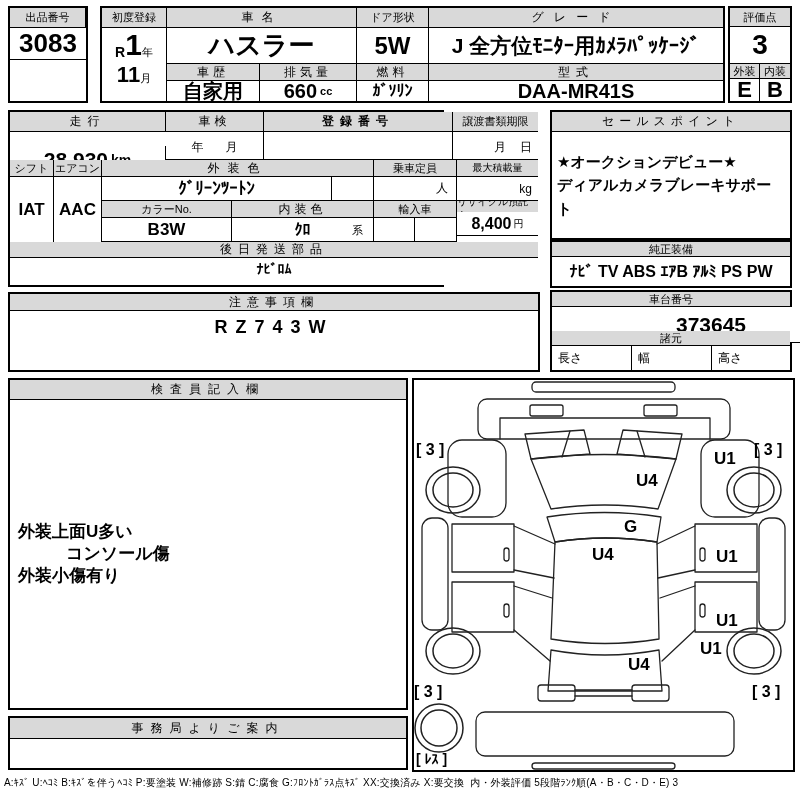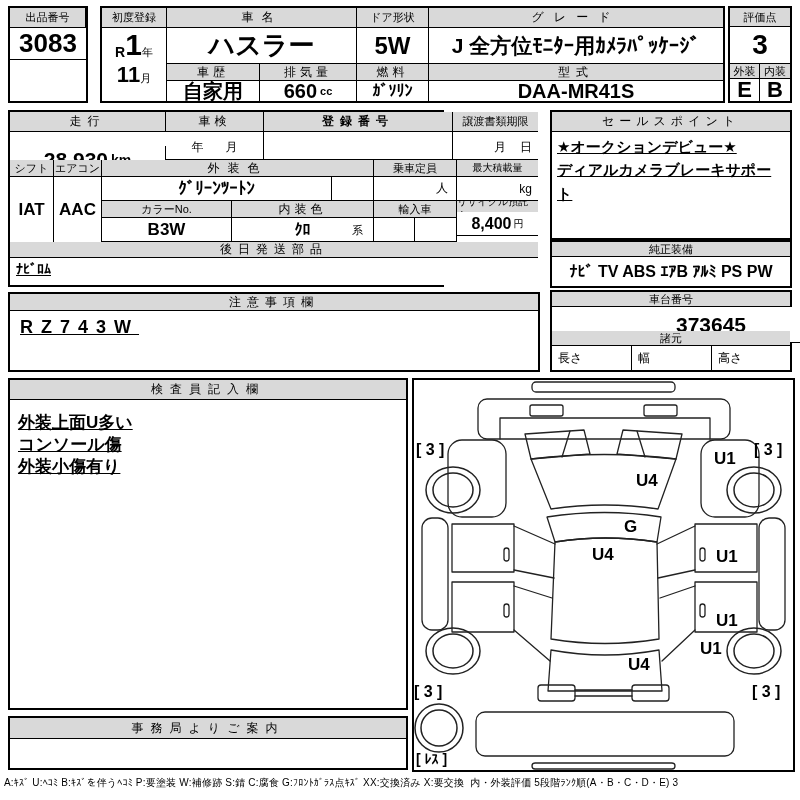--- a/index.html
+++ b/index.html
@@ -12,21 +12,21 @@
   .br0{border-right:none;} .bb0{border-bottom:none;}
   .ls1{letter-spacing:1px;} .ls2{letter-spacing:2px;} .ls4{letter-spacing:4px;}
   .ls5{letter-spacing:5px;} .ls6{letter-spacing:6px;} .ls7{letter-spacing:7px;}
   .ls8{letter-spacing:8px;} .ls10{letter-spacing:10px;}
   .f10{font-size:10px;letter-spacing:0;} .f11{font-size:11px;letter-spacing:0;}
   .v26{font-weight:bold;font-size:26px;} .v24{font-weight:bold;font-size:24px;}
   .v21{font-weight:bold;font-size:21px;} .v20{font-weight:bold;font-size:20px;}
   .v17{font-weight:bold;font-size:17px;} .v16{font-weight:bold;font-size:16px;}
   .v28{font-weight:bold;font-size:28px;} .v22{font-weight:bold;font-size:22px;}
   .unit{font-size:11px;font-weight:bold;margin-left:3px;}
-  .topleft{justify-content:flex-start;align-items:flex-start;text-decoration:underline;}
+  .topleft{justify-content:center;align-items:flex-start;}
   .left{justify-content:flex-start;}
   .mk{position:absolute;font-weight:bold;line-height:1;white-space:pre;}
   .mk17{font-size:17px;} .mk16{font-size:16px;} .mk14{font-size:14px;}
   svg{display:block;}
   .legend{position:absolute;font-size:10px;letter-spacing:0.2px;white-space:pre;}
 </style>
 </head>
 <body>
 
 <div id="sheet">
@@ -160,21 +160,21 @@
     <div class="c hd f11 ls5 br0" style="left:0;top:39px;width:238px;height:15px;">諸元</div>
     <div class="c bb0 left" style="left:0;top:54px;width:80px;height:24px;padding-left:6px;font-size:12px;">長さ</div>
     <div class="c bb0 left" style="left:80px;top:54px;width:80px;height:24px;padding-left:6px;font-size:12px;">幅</div>
     <div class="c bb0 br0 left" style="left:160px;top:54px;width:78px;height:24px;padding-left:6px;font-size:12px;">高さ</div>
   </div>
 
   <div class="box" style="left:8px;top:378px;width:400px;height:332px;">
     <div class="c hd ls7 br0" style="left:0;top:0;width:396px;height:20px;">検査員記入欄</div>
     <div class="c br0 bb0 topleft" style="left:0;top:20px;width:396px;height:308px;flex-direction:column;padding:12px 8px;">
       <div style="font-weight:bold;font-size:17px;line-height:1.3;">外装上面U多い</div>
-      <div style="font-weight:bold;font-size:17px;line-height:1.3;">コンソール傷</div>
+      <div style="font-weight:bold;font-size:17px;line-height:1.3;margin-left:48px;">コンソール傷</div>
       <div style="font-weight:bold;font-size:17px;line-height:1.3;">外装小傷有り</div>
     </div>
   </div>
 
   <div class="box" style="left:8px;top:716px;width:400px;height:54px;">
     <div class="c hd ls7 br0" style="left:0;top:0;width:396px;height:21px;">事務局よりご案内</div>
     <div class="c br0 bb0" style="left:0;top:21px;width:396px;height:29px;"></div>
   </div>
 
   <div class="box" style="left:412px;top:378px;width:383px;height:394px;">

